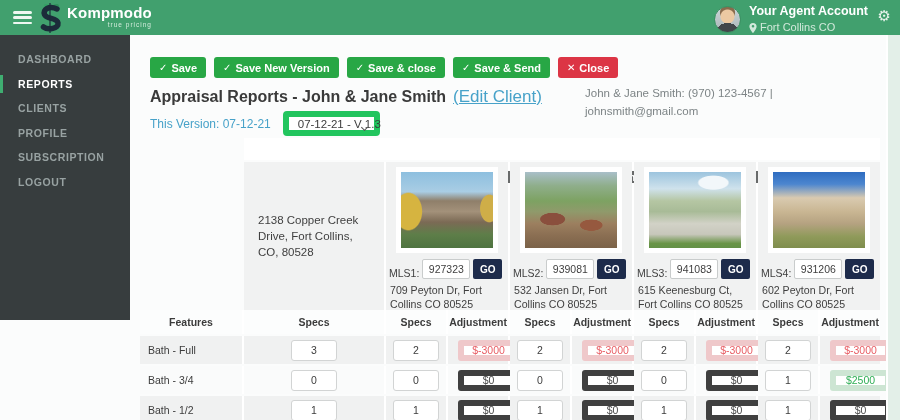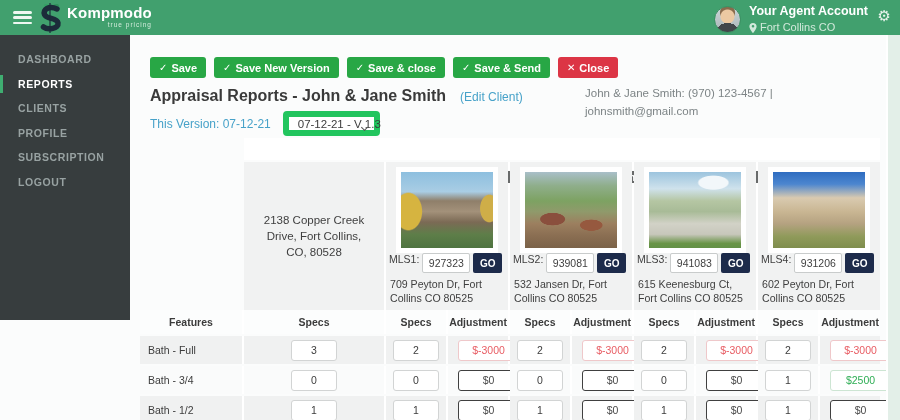--- a/index.html
+++ b/index.html
@@ -43,74 +43,74 @@
 
   .toolbar{position:absolute;left:20px;top:22px;display:flex;gap:8px;}
   .btn{display:inline-flex;align-items:center;gap:4px;height:21px;padding:0 9px;border:none;border-radius:3px;color:#fff;
     font-size:11px;font-weight:bold;cursor:pointer;white-space:nowrap;}
   .btn .ic{font-size:10px;font-weight:bold;}
   .btn-green{background:var(--btn-green,#28a745);}
   .btn-red{background:var(--btn-red,#dc3545);}
 
   .title-row{position:absolute;left:20px;top:52px;display:flex;align-items:baseline;white-space:nowrap;}
   .page-title{font-size:16px;font-weight:bold;color:#3a3a3a;}
-  .edit-link{font-size:12px;color:var(--link,#47a2c9);margin-left:14px;cursor:pointer;}
+  .edit-link{font-size:17px;color:var(--link,#47a2c9);margin-left:7px;cursor:pointer;text-decoration:underline;}
 
   .contact{position:absolute;left:455px;top:50px;font-size:11.5px;color:#7d8486;line-height:1.55;}
 
   .version-row{position:absolute;left:20px;top:76px;display:flex;align-items:center;}
   .this-version{font-size:12px;color:var(--link,#47a2c9);margin-right:12px;}
   .version-select{position:relative;width:97px;height:25px;background:#fff;border:6px solid #22c55e;border-radius:4px;
     display:flex;align-items:center;padding:0 18px 0 9px;font-size:11.5px;color:#3c3c3c;cursor:pointer;white-space:nowrap;}
   .version-select .chev2{position:absolute;right:7px;top:8px;width:5px;height:5px;border-right:1.6px solid #555;border-bottom:1.6px solid #555;transform:rotate(45deg);}
 
   
   .comps{position:absolute;left:114px;top:103px;width:636px;}
   .cgrid{display:grid;grid-template-columns:140px 122px 122px 122px 122px;gap:2px;background:#fff;}
   .chead{height:22px;}
   .chead .hcell{background:#686a6a;color:#fff;font-size:11.5px;font-weight:bold;display:flex;align-items:center;justify-content:center;margin-top:33px;}
   .span4{grid-column:2 / span 4;}
   .cbody{margin-top:2px;}
   .cbody .cell{background:#f1f2f2;height:148px;}
-  .subj-cell{display:flex;align-items:center;justify-content:center;text-align:center;font-size:11.5px;color:#3f3f3f;padding:0 14px;line-height:1.4;}
+  .subj-cell{display:flex;align-items:center;justify-content:center;font-size:11.5px;color:#3f3f3f;padding:0 14px;line-height:1.4;}
   .comp-cell{padding-top:5px;}
   .photo-frame{width:102px;height:86px;background:#fff;margin:0 auto;padding:5px;}
   .photo{width:92px;height:76px;}
   .ph1{background:
     radial-gradient(ellipse 22px 30px at 8% 52%,#d6b440 0 60%,transparent 65%),
     radial-gradient(ellipse 16px 24px at 96% 48%,#cfae48 0 55%,transparent 60%),
     linear-gradient(180deg,#8dbfdf 0%,#a9cde4 26%,#8f7f6a 38%,#a3917a 52%,#7b6a55 66%,#5e7e49 82%,#4e7340 100%);}
   .ph2{background:
     radial-gradient(ellipse 20px 10px at 30% 62%,#8a4f3d 0 60%,transparent 65%),
     radial-gradient(ellipse 18px 9px at 72% 70%,#96593f 0 60%,transparent 65%),
     linear-gradient(180deg,#a9bfc9 0%,#8fae8b 18%,#7da262 38%,#8f9a6b 52%,#9c7f5f 68%,#8a6e52 84%,#7b6248 100%);}
   .ph3{background:
     radial-gradient(ellipse 26px 12px at 70% 14%,#f2f7fa 0 55%,transparent 62%),
     linear-gradient(180deg,#9cc4de 0%,#cfe2ec 22%,#b5c6a3 38%,#a8bb97 52%,#d2d2c7 68%,#c7c7bb 82%,#699447 94%,#639146 100%);}
   .ph4{background:
     linear-gradient(180deg,#2e6cc0 0%,#4c86cf 16%,#d9cab0 34%,#c9b693 52%,#b5a281 68%,#8f9a5a 85%,#7e8d4d 100%);}
-  .mls-row{display:flex;align-items:flex-start;padding:0 3px;}
+  .mls-row{display:flex;align-items:flex-end;margin-top:6px;padding:0 3px;}
   .mls-label{font-size:10.5px;color:#3f3f3f;margin-right:3px;white-space:nowrap;}
   .mls-input{width:48px;height:20px;border:1px solid #c9cccc;border-radius:2px;font-size:10.5px;color:#3f3f3f;text-align:center;padding:0;background:#fff;}
   .go-btn{width:29px;height:20px;margin-left:3px;background:var(--navy,#1d2b4b);color:#fff;border:none;border-radius:2px;
     font-size:10px;font-weight:bold;cursor:pointer;padding:0;}
   .comp-addr{padding:4px 4px 0 4px;font-size:10.6px;color:#3f3f3f;line-height:1.35;}
 
   
   .features{position:absolute;left:10px;top:275px;width:740px;}
   .fgrid{display:grid;grid-template-columns:102px 140px repeat(8,60px);gap:2px;background:#fff;}
   .fhead{height:24px;margin-bottom:2px;}
   .fhead .fcell{background:#fcfdfd;font-size:10.5px;font-weight:bold;color:#3c3c3c;display:flex;align-items:center;justify-content:center;}
   .frow{height:28px;margin-bottom:2px;}
   .frow .fcell{display:flex;align-items:center;justify-content:center;}
   .frow.odd .fcell{background:#f0f1f1;}
   .frow.even .fcell{background:#fafbfb;}
   .feat-label{justify-content:flex-start !important;padding-left:8px;font-size:10.5px;color:#3c3c3c;}
   .spec-input{width:46px;height:21px;border:1px solid #d2d4d4;border-radius:3px;background:#fff;font-size:10.5px;color:#3c3c3c;text-align:center;padding:0;}
-  .adj-input{width:61px;height:21px;border:1px solid #404040;border-radius:3px;background:#fff;font-size:10.5px;text-align:center;padding:0;margin-left:21px;}
+  .adj-input{width:61px;height:21px;border:6px solid #404040;border-radius:3px;background:#fff;font-size:10.5px;text-align:center;padding:0;margin-left:21px;}
   .adj-wrap.neg .adj-input{color:var(--neg,#e85c63);border-color:#efc8ca;}
   .adj-wrap.pos .adj-input{color:var(--pos,#2fae55);border-color:#cde5d3;}
   .adj-wrap.zero .adj-input{color:#4a4a4a;}
   .adj-wrap{display:flex;align-items:center;justify-content:center;width:100%;height:100%;}
 </style>
 </head>
 <body>
 
 <div class="app">
 

